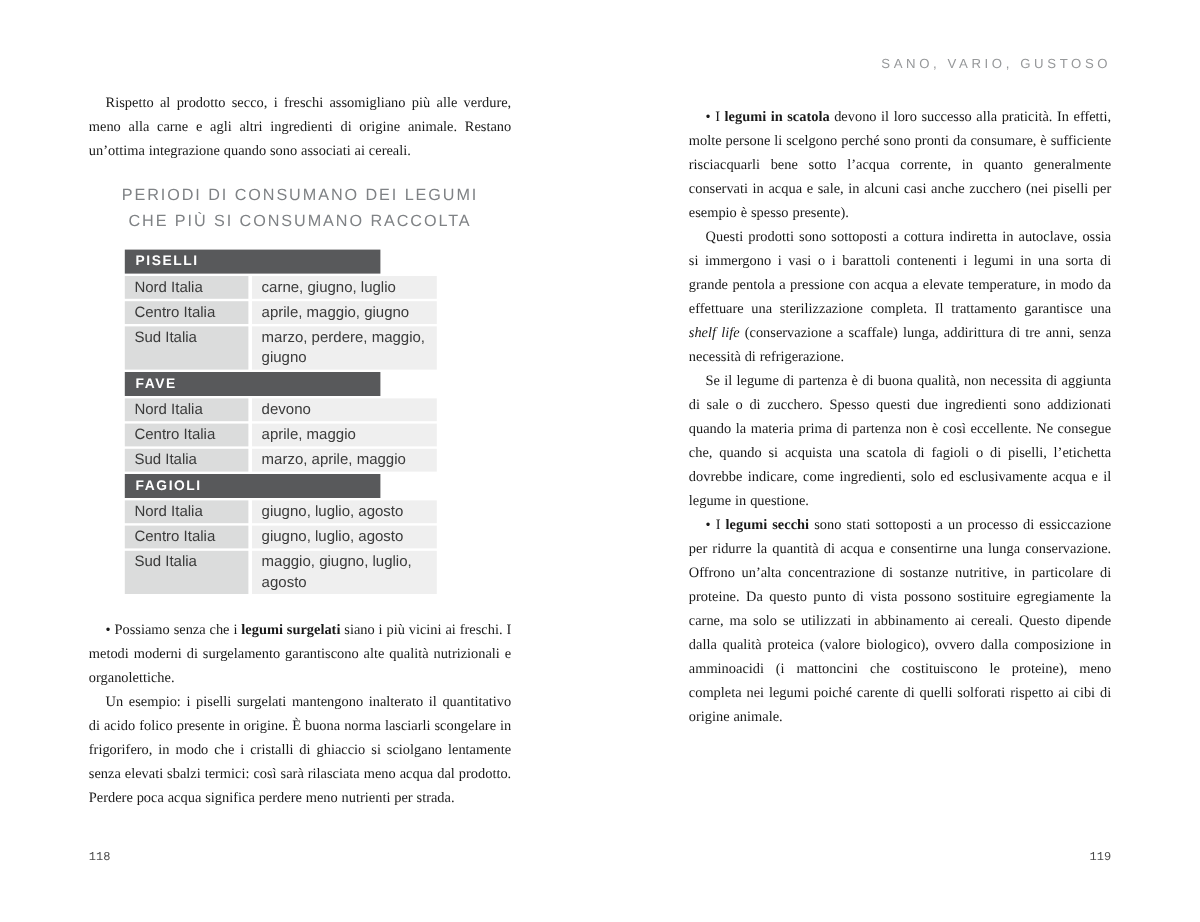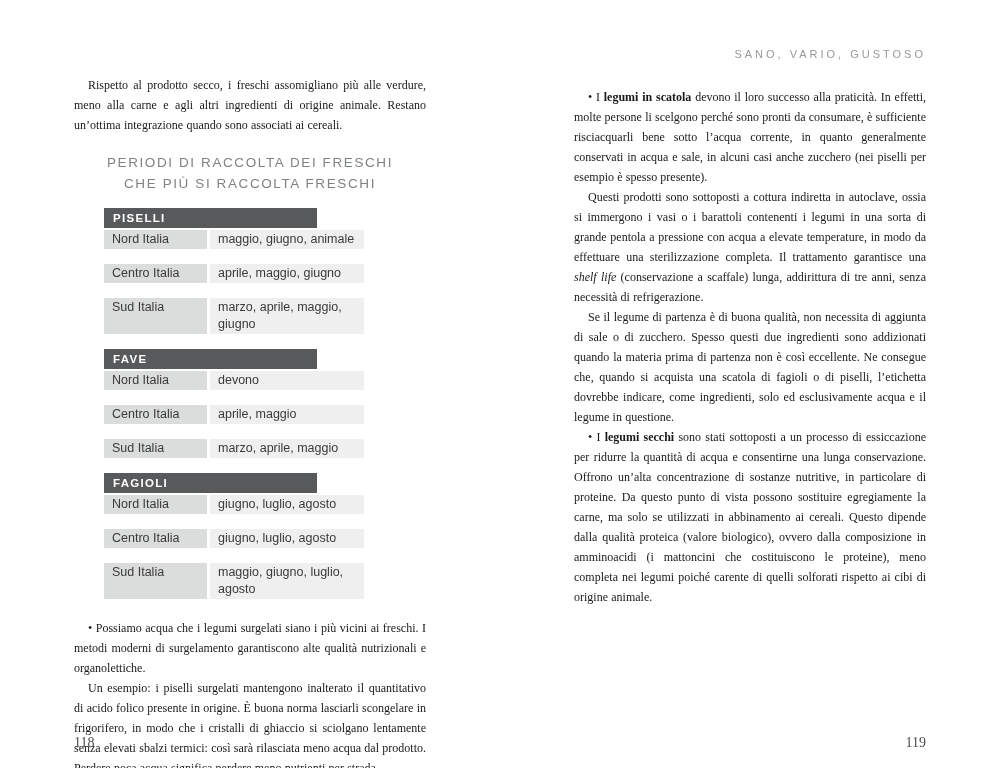--- a/index.html
+++ b/index.html
@@ -72,70 +72,70 @@
     font-size: 11.5px;
     font-weight: bold;
     letter-spacing: 1.3px;
     padding: 4px 9px 4px 9px;
     margin-bottom: 2px;
   }
   .t-row {
     display: grid;
     grid-template-columns: 103px 154px;
     column-gap: 3px;
-    margin-bottom: 15px;
+    margin-bottom: 2px;
   }
   .t-cell {
     font-size: 12.5px;
     line-height: 17px;
     color: #3a3a3a;
     padding: 1px 8px 1px 8px;
   }
   .t-region { background: var(--row-label-bg); }
   .t-months { background: var(--row-value-bg); }
 
   .page-number {
     position: absolute;
-    top: 687px;
-    font-family: Liberation Serif, serif;
-    font-size: 14px;
+    top: 662px;
+    font-family: Liberation Mono, monospace;
+    font-size: 10px;
     color: var(--page-num);
   }
   .page-number.left  { left: 0; }
   .page-number.right { right: 0; text-align: center; }
 </style>
 </head>
 <body>
 
 <div class="spread">
 
   <div class="page-col page-left">
 
     <div class="body-block">
       <p class="para"><span>Rispetto al prodotto secco, i freschi assomigliano più alle verdure, meno alla carne e agli altri ingredienti di origine animale. Restano un’ottima integrazione quando sono associati ai cereali.</span></p>
 
       <div class="table-title">
-        <div>PERIODI DI RACCOLTA DEI FRESCHI</div>
-        <div>CHE PIÙ SI RACCOLTA FRESCHI</div>
+        <div>PERIODI DI CONSUMANO DEI LEGUMI</div>
+        <div>CHE PIÙ SI CONSUMANO RACCOLTA</div>
       </div>
 
       <div class="legume-table">
 
         <div class="section-header">PISELLI</div>
         <div class="t-row">
           <div class="t-cell t-region">Nord Italia</div>
-          <div class="t-cell t-months">maggio, giugno, animale</div>
+          <div class="t-cell t-months">carne, giugno, luglio</div>
         </div>
         <div class="t-row">
           <div class="t-cell t-region">Centro Italia</div>
           <div class="t-cell t-months">aprile, maggio, giugno</div>
         </div>
         <div class="t-row">
           <div class="t-cell t-region">Sud Italia</div>
-          <div class="t-cell t-months">marzo, aprile, maggio, giugno</div>
+          <div class="t-cell t-months">marzo, perdere, maggio, giugno</div>
         </div>
 
         <div class="section-header">FAVE</div>
         <div class="t-row">
           <div class="t-cell t-region">Nord Italia</div>
           <div class="t-cell t-months">devono</div>
         </div>
         <div class="t-row">
           <div class="t-cell t-region">Centro Italia</div>
           <div class="t-cell t-months">aprile, maggio</div>
@@ -153,21 +153,21 @@
         <div class="t-row">
           <div class="t-cell t-region">Centro Italia</div>
           <div class="t-cell t-months">giugno, luglio, agosto</div>
         </div>
         <div class="t-row">
           <div class="t-cell t-region">Sud Italia</div>
           <div class="t-cell t-months">maggio, giugno, luglio, agosto</div>
         </div>
       </div>
 
-      <p class="para" style="margin-top: 19px;"><span>• Possiamo acqua che i </span><span style="font-weight: normal;">legumi surgelati</span><span> siano i più vicini ai freschi. I metodi moderni di surgelamento garantiscono alte qualità nutrizionali e organolettiche.</span></p>
+      <p class="para" style="margin-top: 19px;"><span>• Possiamo senza che i </span><span style="font-weight: bold;">legumi surgelati</span><span> siano i più vicini ai freschi. I metodi moderni di surgelamento garantiscono alte qualità nutrizionali e organolettiche.</span></p>
       <p class="para"><span>Un esempio: i piselli surgelati mantengono inalterato il quantitativo di acido folico presente in origine. È buona norma lasciarli scongelare in frigorifero, in modo che i cristalli di ghiaccio si sciolgano lentamente senza elevati sbalzi termici: così sarà rilasciata meno acqua dal prodotto. Perdere poca acqua significa perdere meno nutrienti per strada.</span></p>
     </div>
 
     <div class="page-number left">118</div>
   </div>
 
   <div class="page-col page-right">
     <div class="running-head right">SANO, VARIO, GUSTOSO</div>
 
     <div class="body-block">

